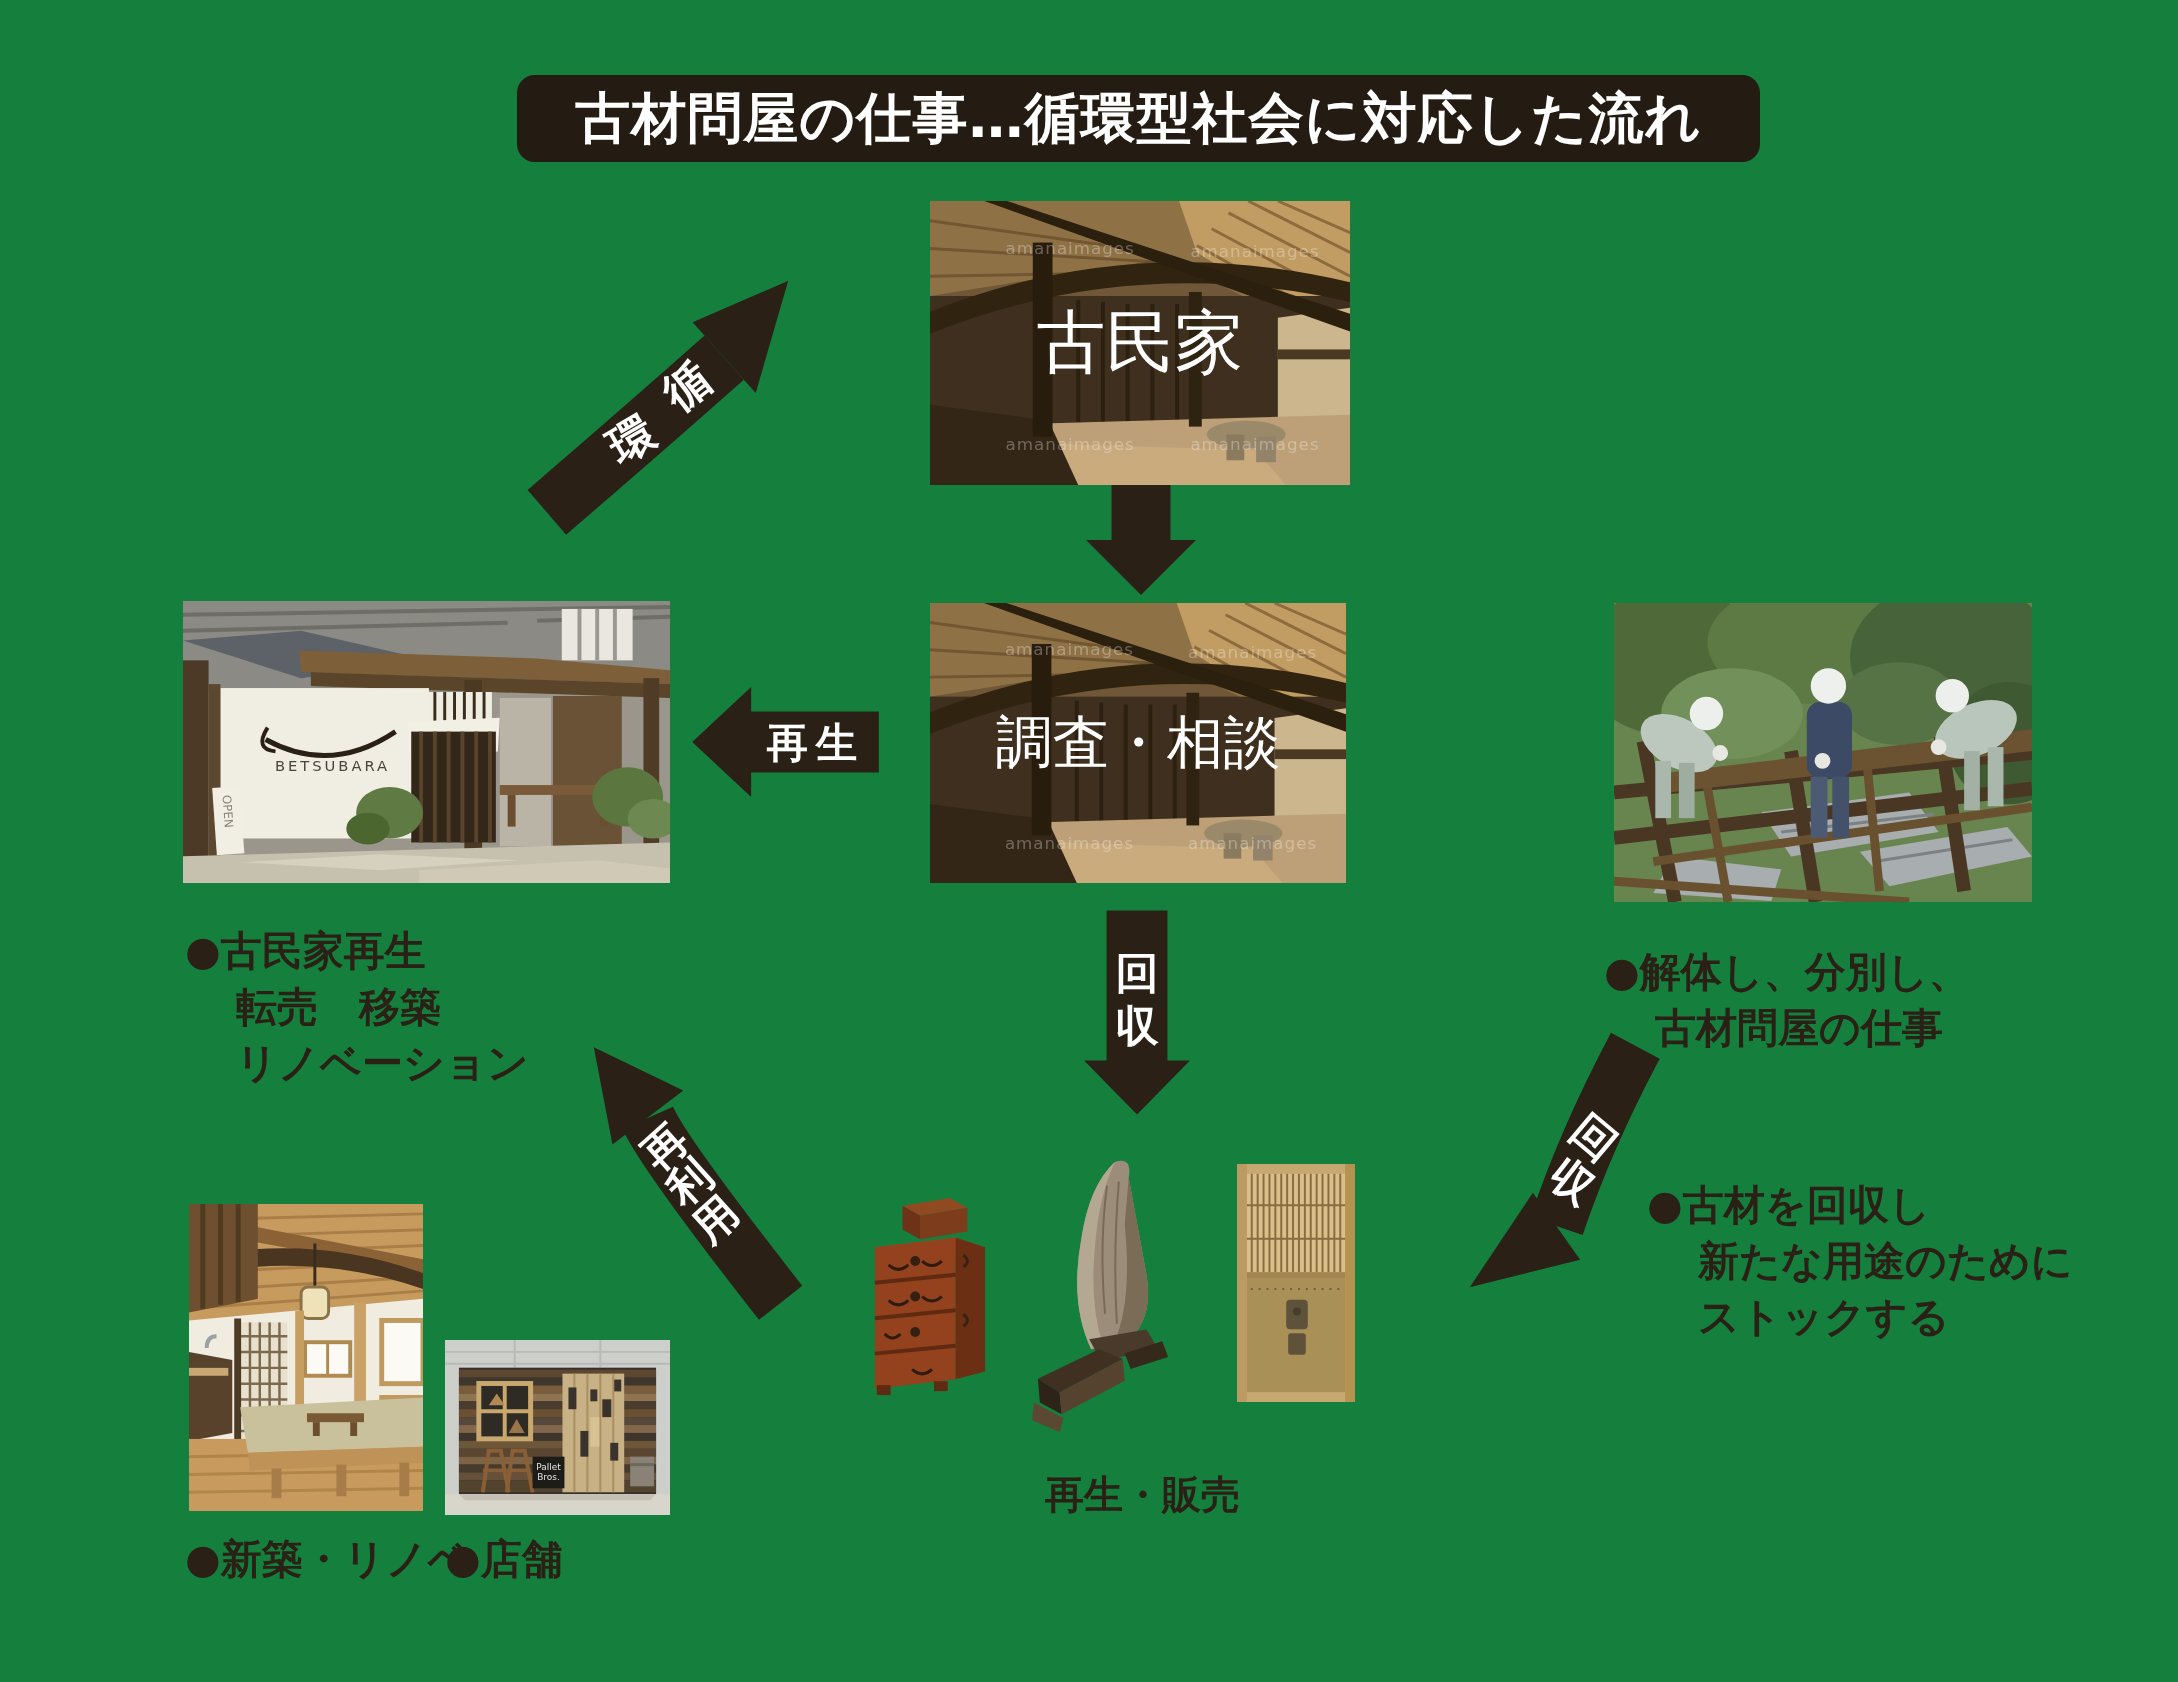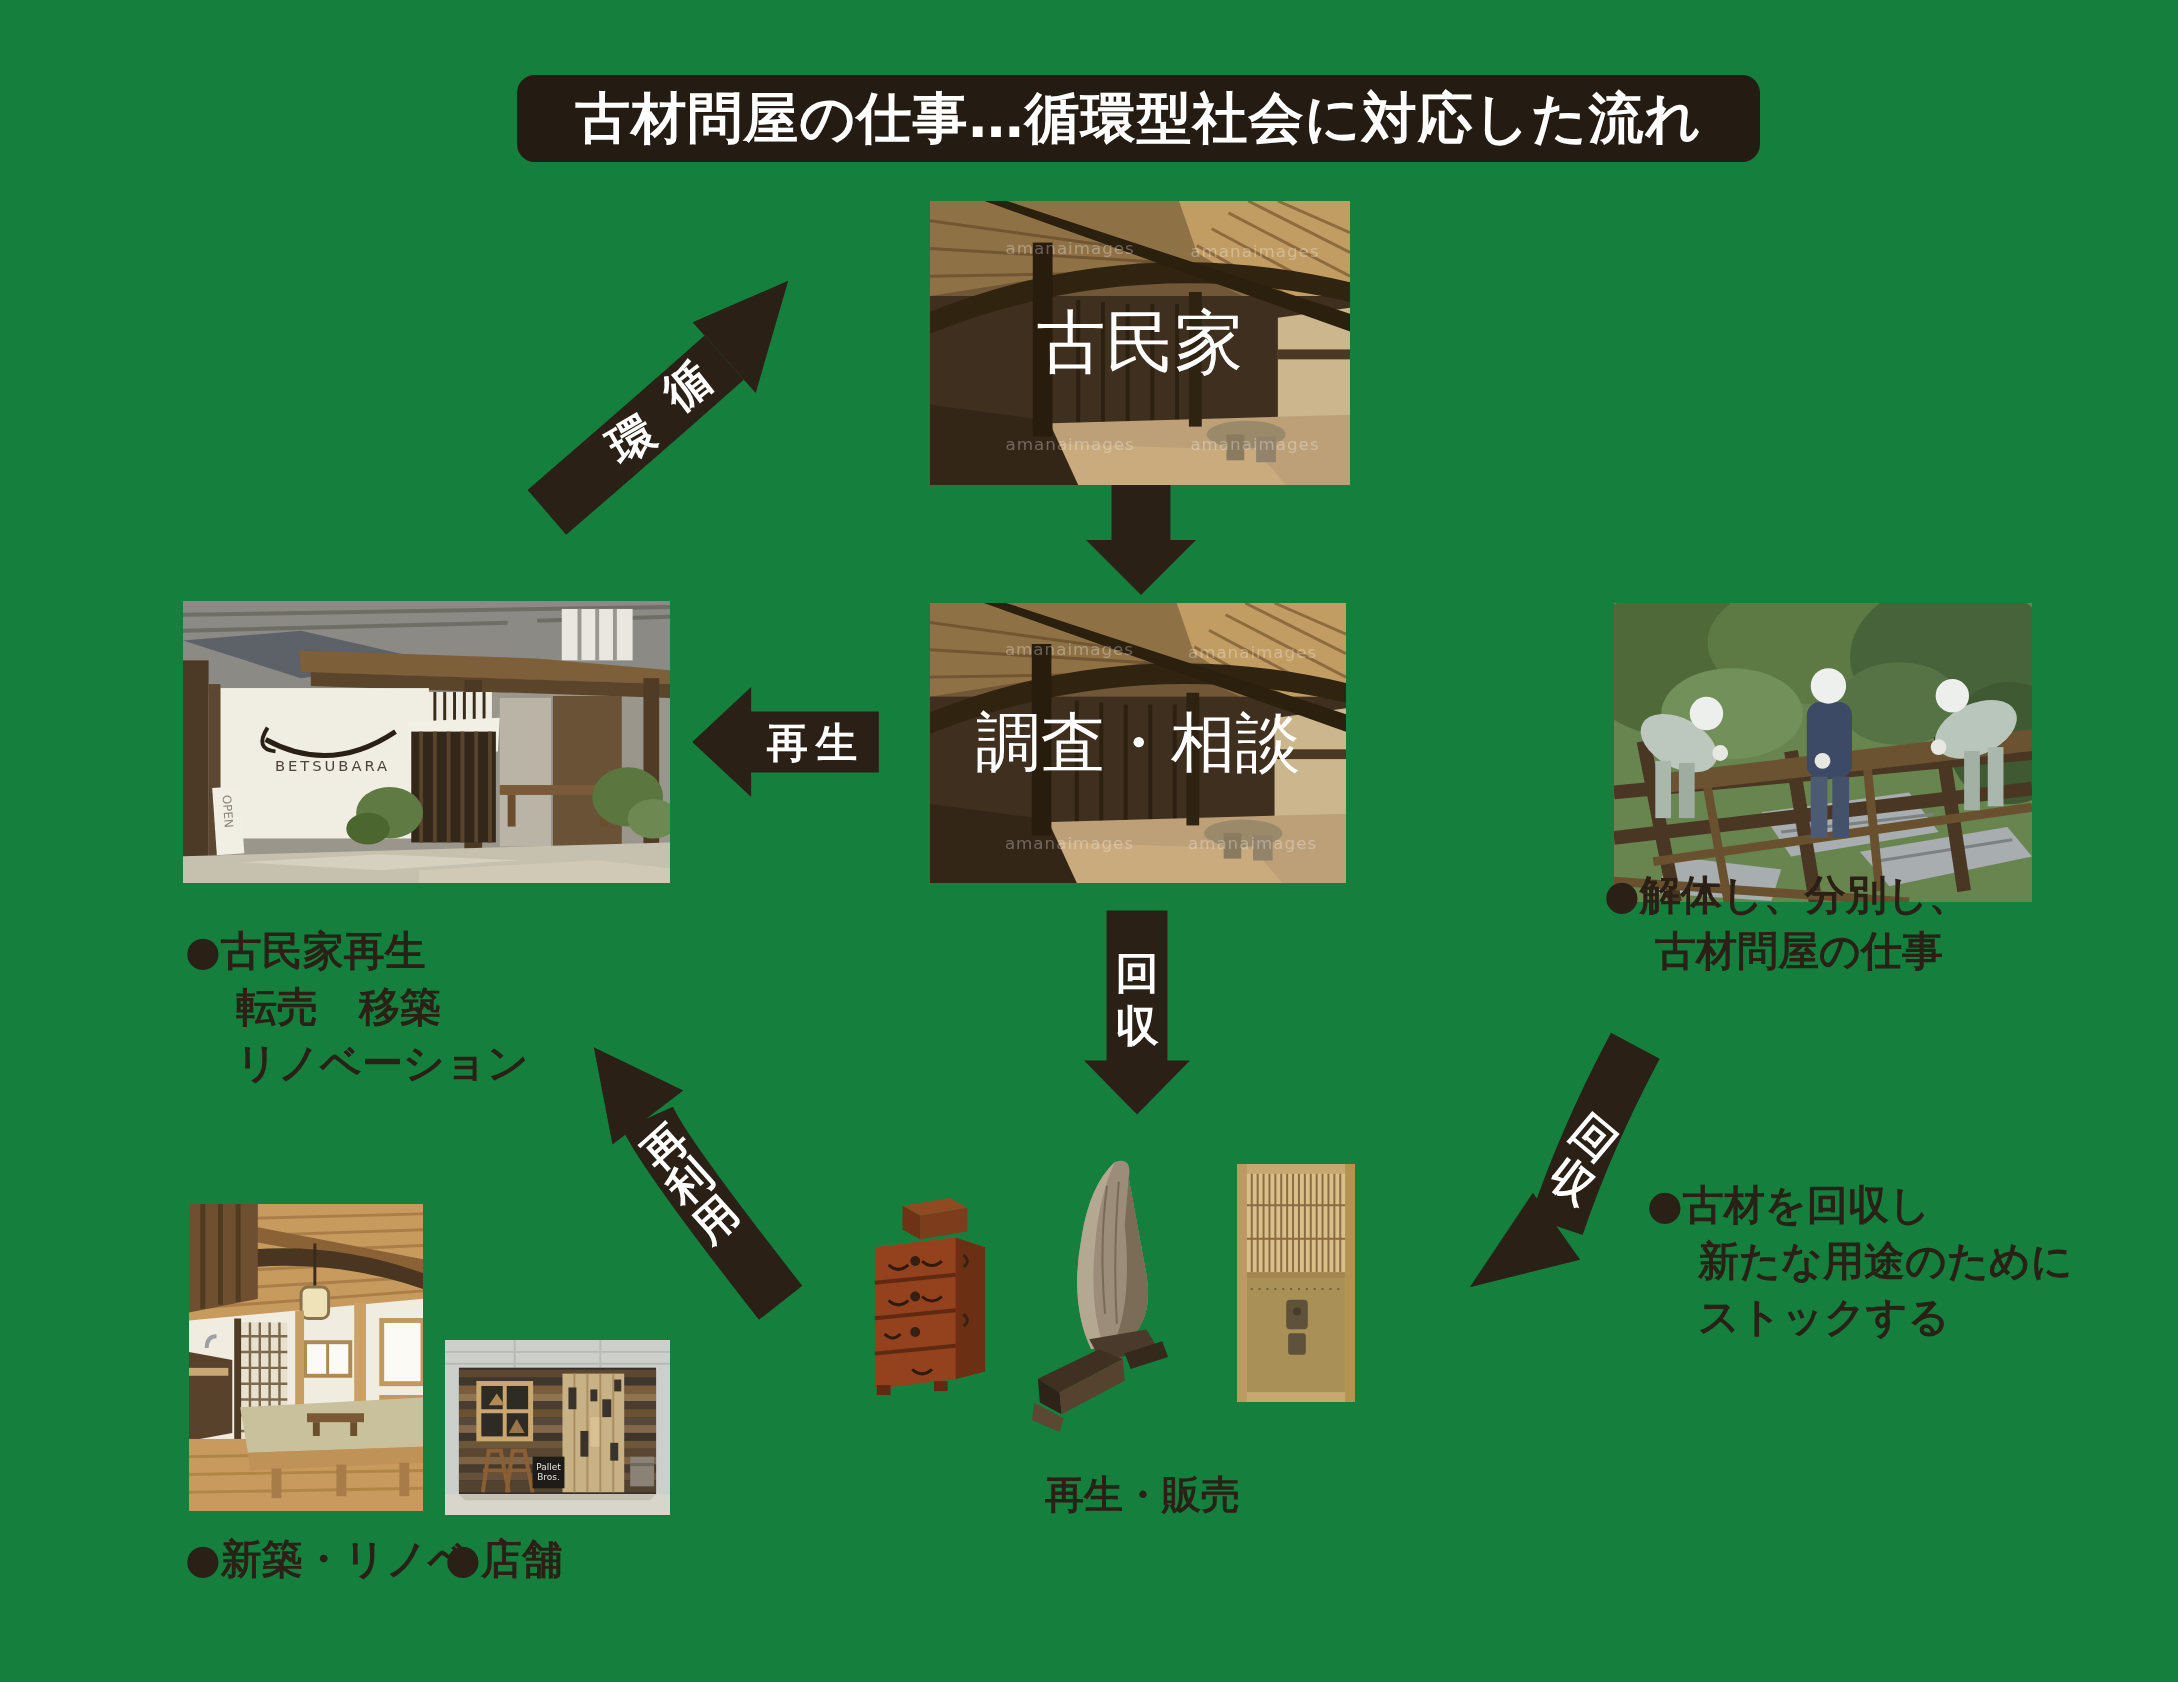--- a/index.html
+++ b/index.html
@@ -395,21 +395,21 @@
   </div>
 
   <div class="photo" style="left:930px;top:603px;width:416px;height:280px;">
     <svg viewBox="0 0 425 287" preserveAspectRatio="none">
         <use href="#kominka-scene"></use>
       </svg>
     <span class="wm" style="left:18%;top:13%;">amanaimages</span>
     <span class="wm" style="left:62%;top:14%;">amanaimages</span>
     <span class="wm" style="left:18%;top:82%;">amanaimages</span>
     <span class="wm" style="left:62%;top:82%;">amanaimages</span>
-    <div class="photo-label" style="font-size:65px;">調査・相談</div>
+    <div class="photo-label" style="font-size:57px;">調査・相談</div>
   </div>
 
   <div class="flow-arrow" style="left:692px;top:687px;width:189px;height:110px;">
     <svg viewBox="0 0 192 112">
       <polygon class="arrow-fill" points="190,25 60,25 60,0 0,56 60,112 60,87 190,87"></polygon>
       <text class="arrow-char" x="126" y="57" font-size="42" letter-spacing="8" text-anchor="middle" dominant-baseline="central">再生</text>
     </svg>
   </div>
 
 
@@ -431,21 +431,21 @@
         <use href="#demolition-scene"></use>
       </svg>
   </div>
 
   <div class="note" style="left:185px;top:924px;">
     <div>●古民家再生</div>
     <div class="ind">転売　移築</div>
     <div class="ind">リノベーション</div>
   </div>
 
-  <div class="note" style="left:1604px;top:868px;">
+  <div class="note" style="left:1604px;top:945px;">
     <div>●解体し、分別し、</div>
     <div class="ind">古材問屋の仕事</div>
   </div>
 
   <div class="flow-arrow" style="left:1084px;top:910px;width:106px;height:207px;">
     <svg viewBox="0 0 108 210">
       <polygon class="arrow-fill" points="23,0 85,0 85,153 108,153 54,208 0,153 23,153"></polygon>
       <text class="arrow-char" x="54" y="64" font-size="44" text-anchor="middle" dominant-baseline="central">回</text>
       <text class="arrow-char" x="54" y="118" font-size="44" text-anchor="middle" dominant-baseline="central">収</text>
     </svg>

